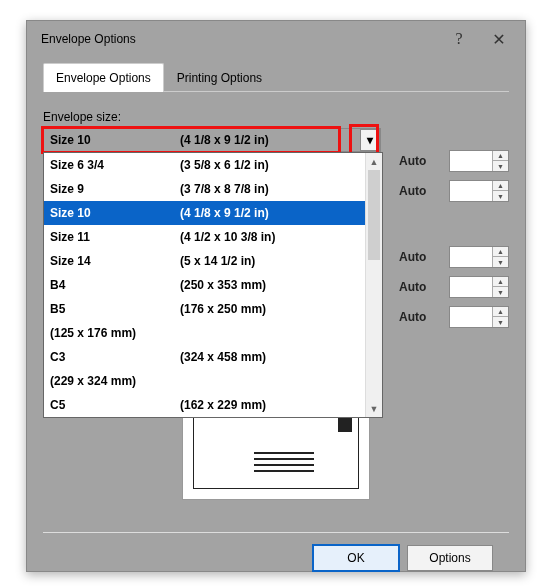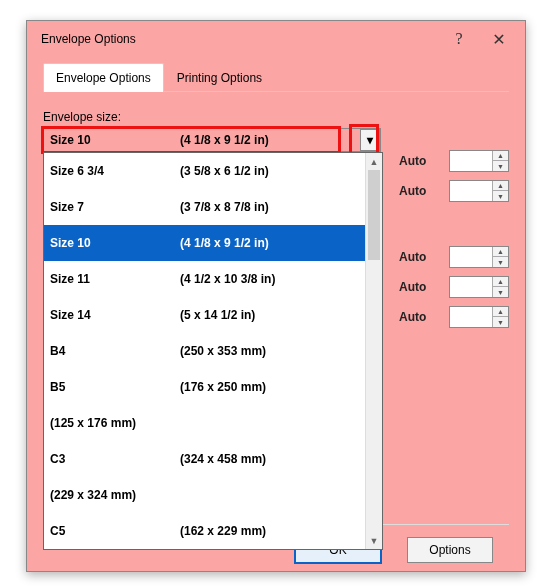--- a/index.html
+++ b/index.html
@@ -1,59 +1,59 @@
 <!DOCTYPE html>
 <html><head>
 <meta charset="utf-8">
 <style>
 * { box-sizing: border-box; font-family: "Segoe UI", Tahoma, sans-serif; font-size: 12px; }
 body { margin: 0; background: #fff; width: 551px; height: 588px; }
-.dialog { position: absolute; left: 26px; top: 20px; width: 500px; height: 552px; border: 1px solid #888; background: #fca5a5; box-shadow: 0 3px 10px rgba(0,0,0,0.3); }
+.dialog { position: absolute; left: 26px; top: 20px; width: 500px; height: 552px; border: 1px solid #888; background: #a3a3a3; box-shadow: 0 3px 10px rgba(0,0,0,0.3); }
 .titlebar { display: flex; align-items: center; height: 36px; padding: 0 6px 0 14px; }
 .title { flex: 1; font-size: 12px; }
 .tb-btn { width: 40px; height: 30px; display: flex; align-items: center; justify-content: center; font-size: 16px; color: #333; }
 .tb-btn.help { font-family: Georgia, serif; }
 .body { padding: 6px 16px 12px 16px; }
 .tabs { display: flex; border-bottom: 1px solid #ccc; }
 .tab { padding: 7px 12px; border: 1px solid transparent; border-bottom: none; margin-bottom: -1px; }
 .tab.active { border-color: #ccc; background: #fff; border-radius: 2px 2px 0 0; }
 .section-label { margin: 18px 0 4px 0; }
 .combo-row { position: relative; }
 .combo-closed { display: flex; align-items: center; height: 24px; border: 1px solid #888; }
 .combo-text { flex: 1; display: flex; padding: 0 6px; }
 .combo-name { width: 130px; }
 .combo-dims { flex: 1; }
 .combo-btn { width: 20px; height: 22px; border: 1px solid #888; background: #f3f3f3; display: flex; align-items: center; justify-content: center; }
 .red-box-text { position: absolute; left: -2px; top: -2px; width: 300px; height: 28px; border: 3px solid #e11; pointer-events: none; }
 .red-box-btn { position: absolute; right: 130px; top: -4px; width: 30px; height: 32px; border: 3px solid #e11; pointer-events: none; }
 .dropdown-list { position: absolute; left: 0; top: 24px; width: 340px; border: 1px solid #666; background: #fff; z-index: 5; }
 .dd-inner { display: flex; }
 .dd-items { flex: 1; }
-.dd-item { display: flex; padding: 18px 6px; height: 18px; align-items: center; }
+.dd-item { display: flex; padding: 12px 6px; height: 18px; align-items: center; }
 .dd-item .nm { width: 130px; }
 .dd-item.selected { background: #0a64c8; color: #fff; }
 .dd-scroll { width: 17px; background: #f0f0f0; border-left: 1px solid #ddd; display: flex; flex-direction: column; }
 .dd-scroll .arrow { height: 17px; display: flex; align-items: center; justify-content: center; background: #f0f0f0; font-size: 9px; color: #666; }
 .dd-scroll .track { flex: 1; background: #f0f0f0; position: relative; }
 .dd-scroll .thumb { position: absolute; top: 0; left: 2px; right: 2px; height: 90px; background: #cfcfcf; }
 .right-fields { position: absolute; right: 0; top: 22px; width: 110px; }
 .field-row { display: flex; align-items: center; margin: 0 0 8px 0; height: 22px; }
 .field-label { flex: 1; padding-right: 6px; color: #222; }
 .spin { width: 60px; height: 22px; border: 1px solid #888; display: flex; align-items: center; background: #fff; }
 .spin-val { flex: 1; padding: 0 4px; }
 .spin-btns { width: 16px; display: flex; flex-direction: column; border-left: 1px solid #aaa; }
 .spin-btns .b { height: 10px; font-size: 7px; display: flex; align-items: center; justify-content: center; background: #f3f3f3; color: #555; border-bottom: 1px solid #aaa; }
 .spin-btns .b:last-child { border-bottom: none; }
 .fields-wrap { position: relative; height: 220px; font-weight: bold; }
 .preview { margin: 12px auto 0 auto; width: 188px; height: 100px; border: 1px solid #999; padding: 10px; background: #fff; }
 .envelope { width: 166px; height: 78px; border: 1px solid #222; position: relative; }
 .stamp { position: absolute; right: 6px; top: 6px; width: 14px; height: 14px; background: #222; }
 .addr-lines { position: absolute; left: 60px; top: 40px; }
 .addr-lines .ln { width: 60px; height: 2px; background: #222; margin-bottom: 4px; }
-.buttons { display: flex; justify-content: flex-end; gap: 26px; padding: 12px 16px 0 16px; border-top: 1px solid #ddd; margin-top: 24px; }
+.buttons { display: flex; justify-content: flex-end; gap: 8px; padding: 12px 16px 0 16px; border-top: 1px solid #ddd; margin-top: 32px; }
 .btn { min-width: 86px; height: 26px; border: 1px solid #888; background: #f3f3f3; display: flex; align-items: center; justify-content: center; }
 .btn.primary { border: 1px solid #0a64c8; background: #e6f0fb; outline: 1px solid #0a64c8; }
 </style>
 </head>
 <body>
 
 <div class="dialog">
   <div class="titlebar">
     <div class="title">Envelope Options</div>
     <div class="tb-btn help">?</div>
@@ -82,21 +82,21 @@
         <div class="red-box-btn"></div>
 
         <div class="dropdown-list">
           <div class="dd-inner">
             <div class="dd-items" id="dd-items">
                 <div class="dd-item">
                   <span class="nm">Size 6 3/4</span>
                   <span>(3 5/8 x 6 1/2 in)</span>
                 </div>
                 <div class="dd-item">
-                  <span class="nm">Size 7</span>
+                  <span class="nm">Size 9</span>
                   <span>(3 7/8 x 8 7/8 in)</span>
                 </div>
                 <div class="dd-item selected">
                   <span class="nm">Size 10</span>
                   <span>(4 1/8 x 9 1/2 in)</span>
                 </div>
                 <div class="dd-item">
                   <span class="nm">Size 11</span>
                   <span>(4 1/2 x 10 3/8 in)</span>
                 </div>

